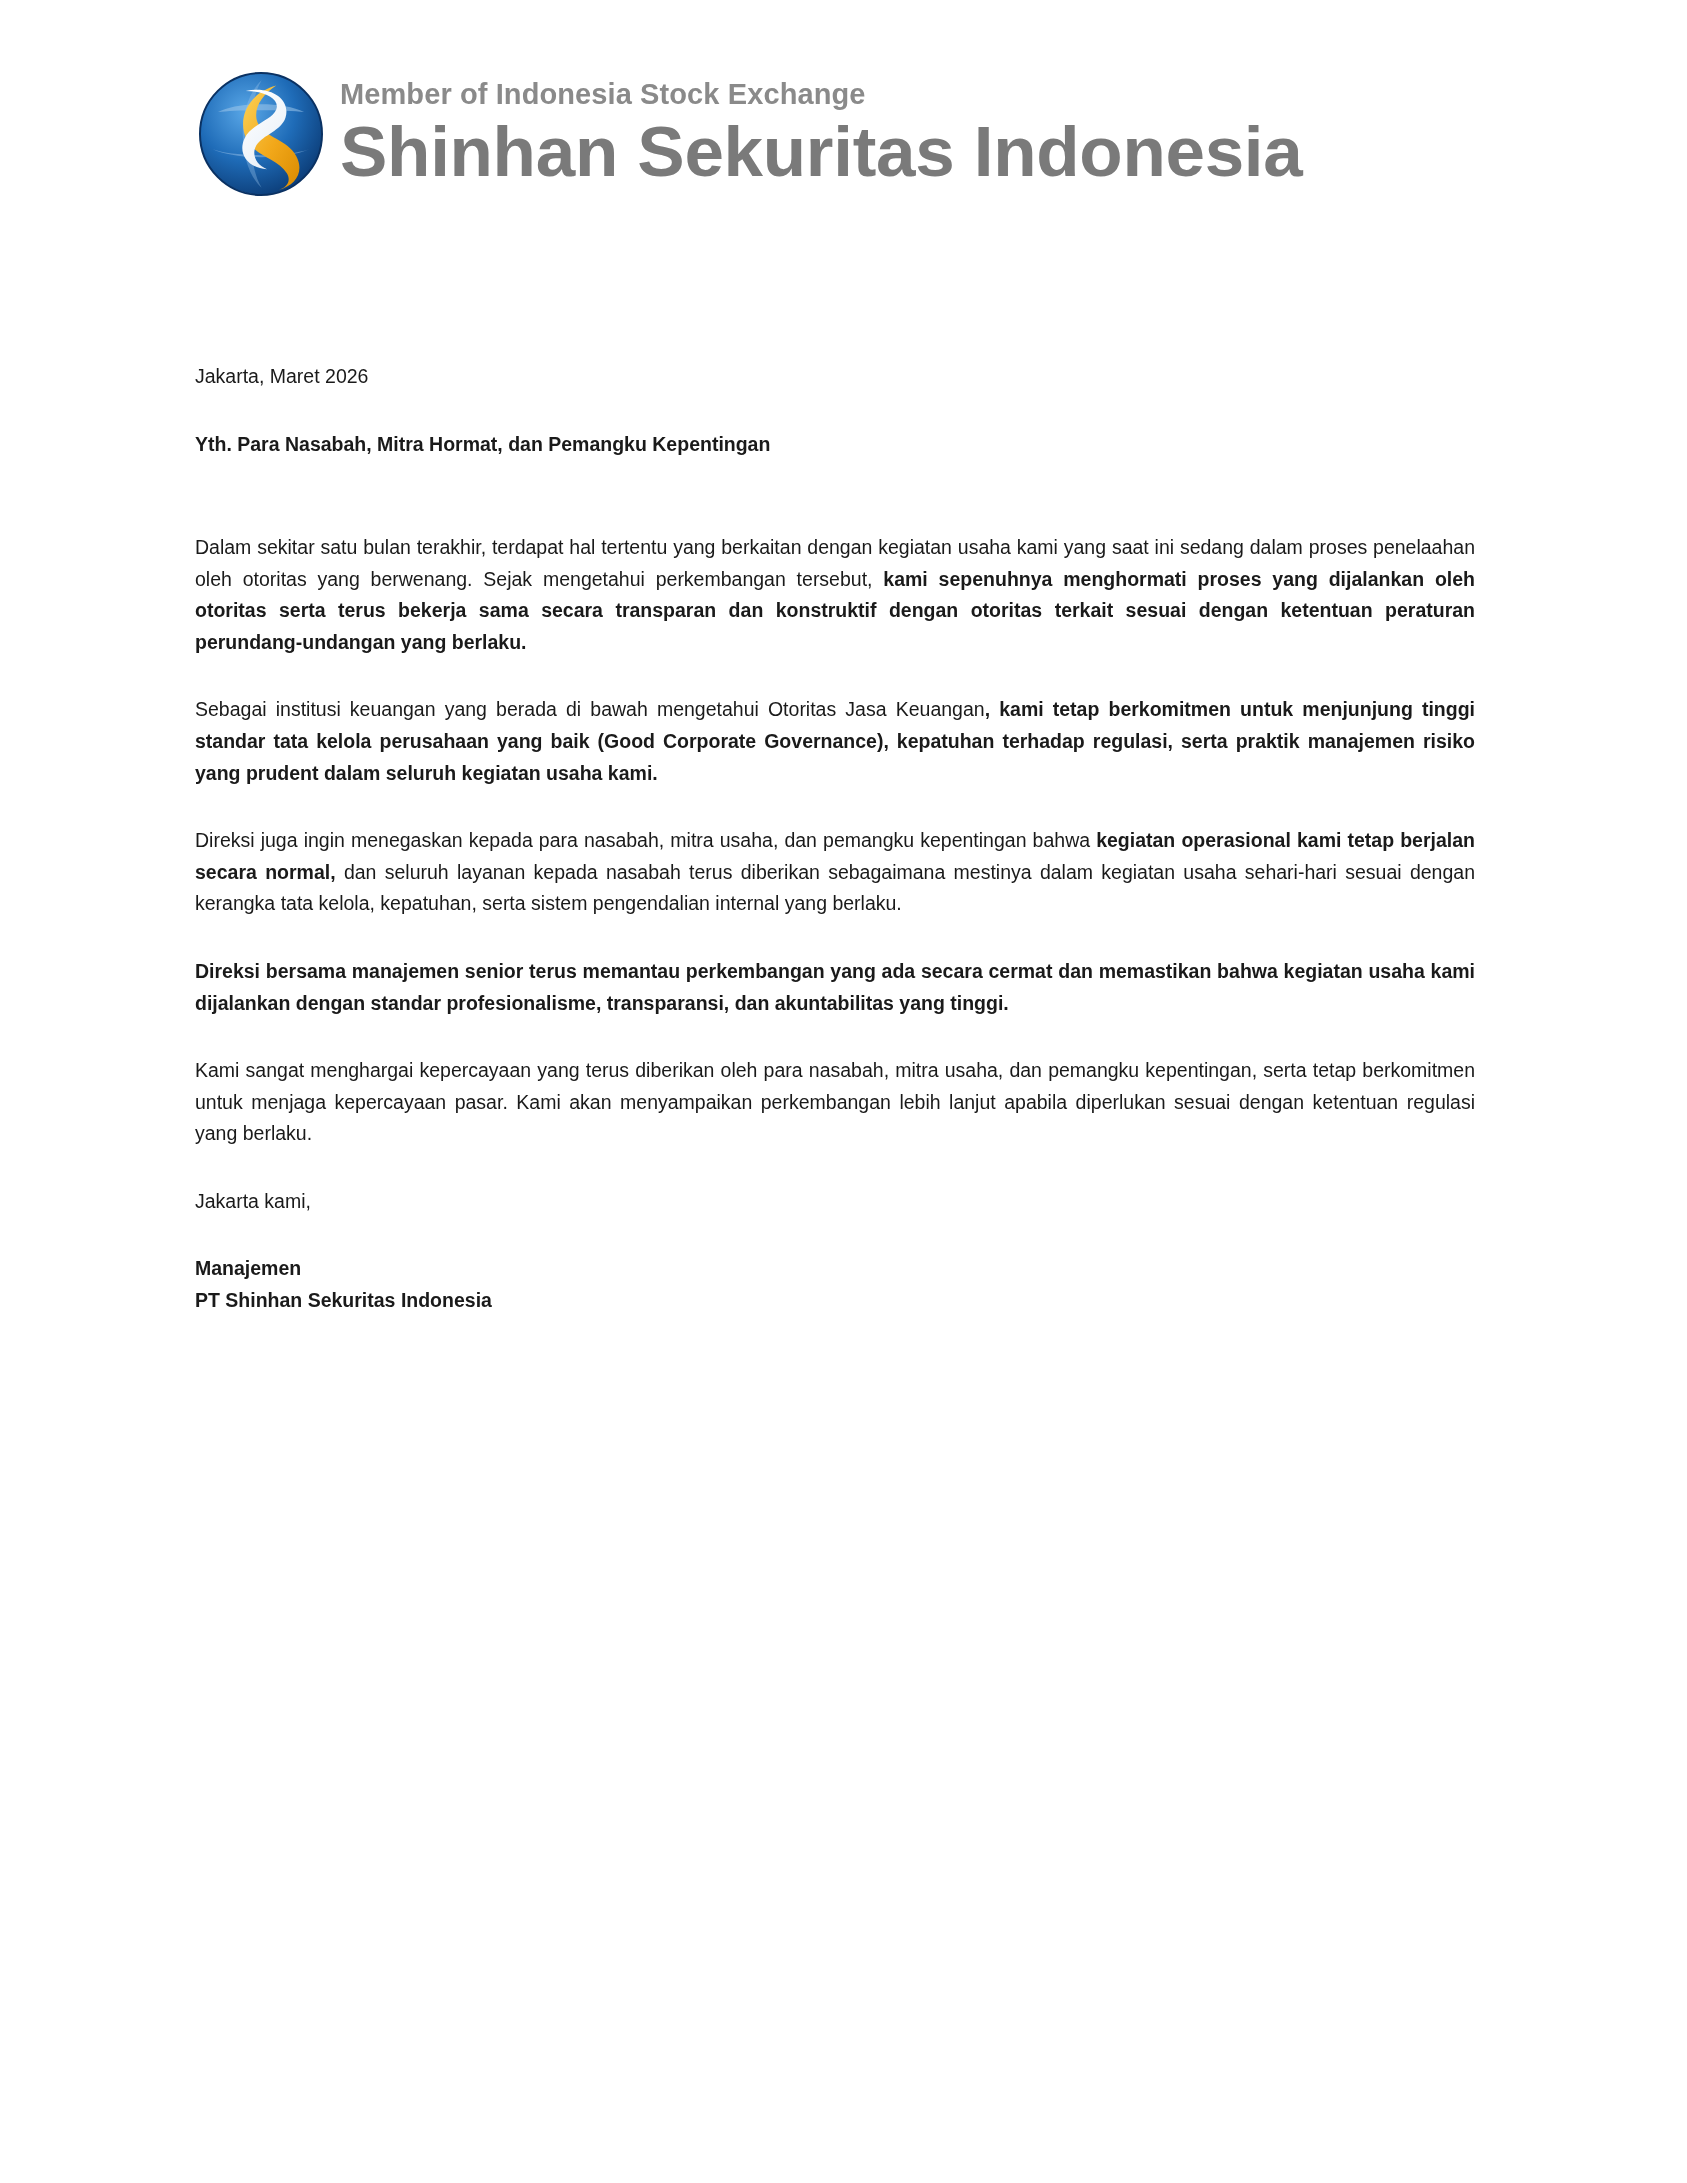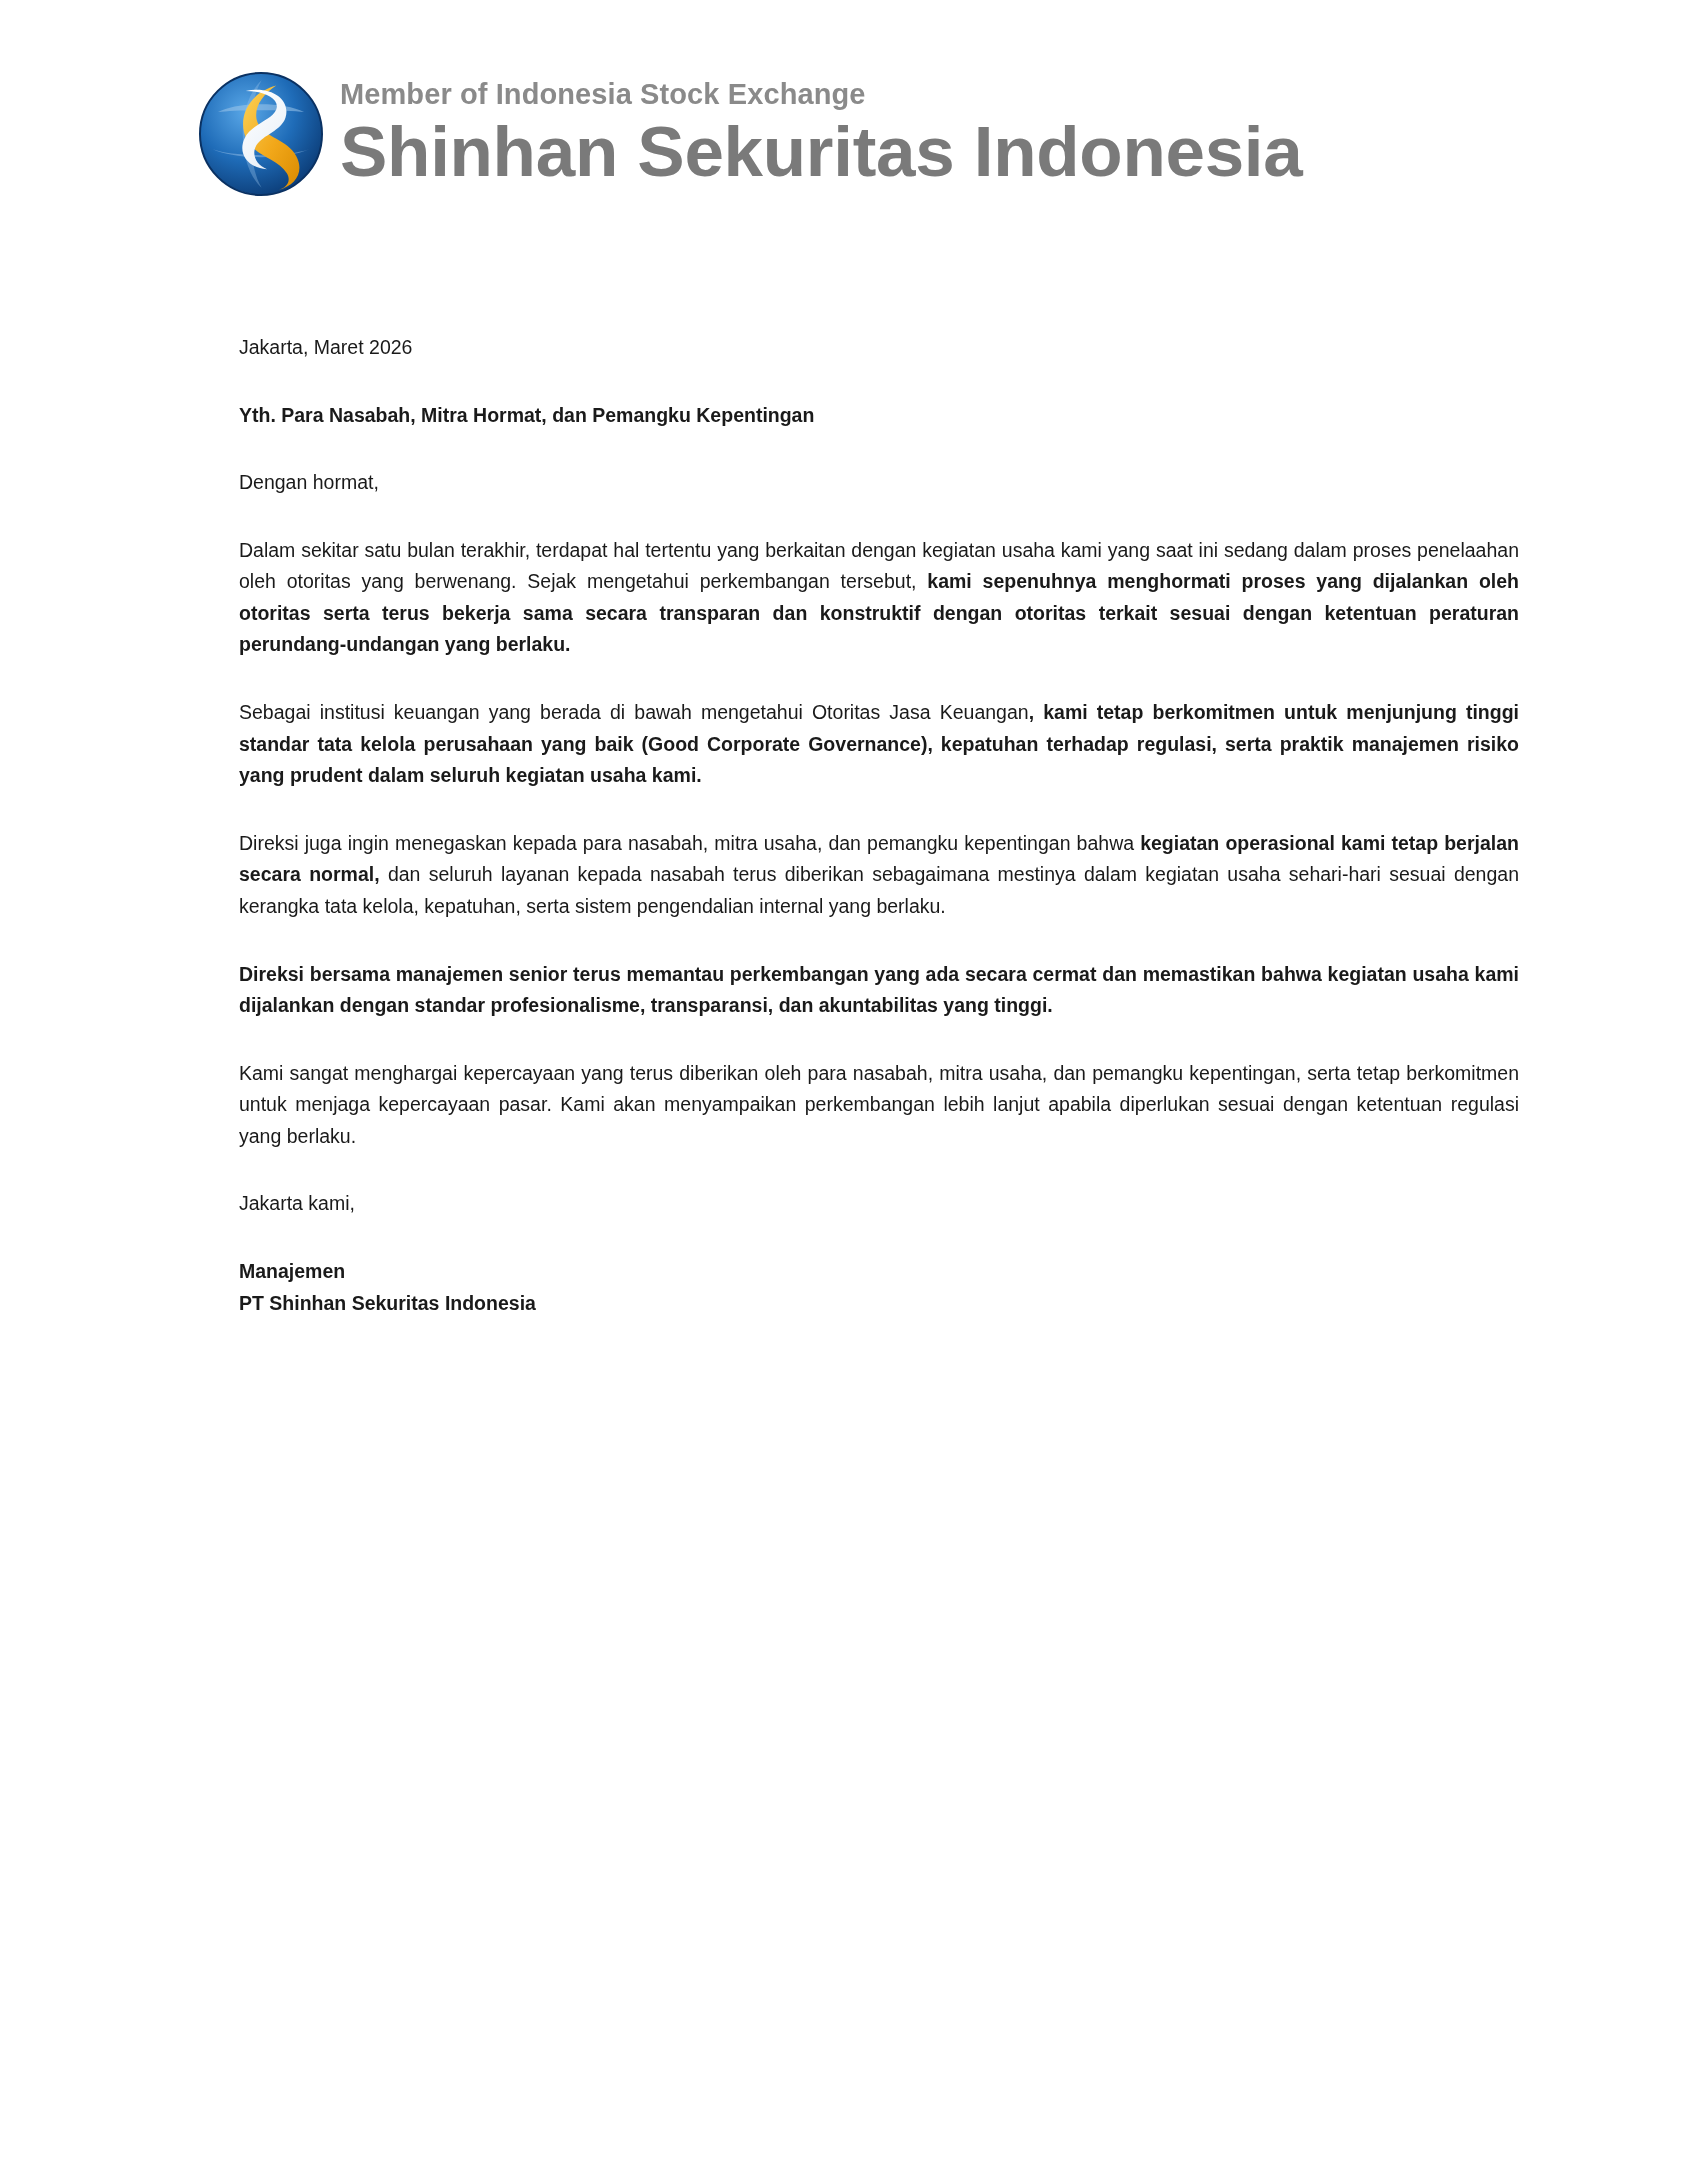--- a/index.html
+++ b/index.html
@@ -62,23 +62,22 @@
     font-weight: bold;
     color: #7a7a7a;
     letter-spacing: -0.3px;
     line-height: 1.05;
   }
 
   
   .letter {
     position: absolute;
     left: 195px;
-    top: 332px;
+    top: 361px;
     width: 1280px;
-    margin-left: 44px;
   }
   .letter p {
     margin: 0;
     font-size: 19.5px;
     line-height: 1.62;
     text-align: justify;
     color: #1a1a1a;
   }
   .gap-md { height: 36px; }
   .bold { font-weight: bold; }
@@ -128,21 +127,20 @@
   <div class="letter">
 
     <p class="nojust">Jakarta, Maret 2026</p>
 
     <div class="gap-md"></div>
 
     <p class="nojust bold">Yth. Para Nasabah, Mitra Hormat, dan Pemangku Kepentingan</p>
 
     <div class="gap-md"></div>
 
-    <p class="nojust">Dengan hormat,</p>
 
     <div class="gap-md"></div>
 
     <p><span>Dalam sekitar satu bulan terakhir, terdapat hal tertentu yang berkaitan dengan kegiatan usaha kami yang saat ini sedang dalam proses penelaahan oleh otoritas yang berwenang.  Sejak mengetahui perkembangan tersebut, </span><span class="bold">kami sepenuhnya menghormati proses yang dijalankan oleh otoritas serta terus bekerja sama secara transparan dan konstruktif dengan otoritas terkait sesuai dengan ketentuan peraturan perundang-undangan yang berlaku.</span></p>
 
     <div class="gap-md"></div>
 
     <p><span>Sebagai institusi keuangan yang berada di bawah mengetahui Otoritas Jasa Keuangan</span><span class="bold">, kami tetap berkomitmen untuk menjunjung tinggi standar tata kelola perusahaan yang baik (Good Corporate Governance), kepatuhan terhadap regulasi, serta praktik manajemen risiko yang prudent dalam seluruh kegiatan usaha kami.</span></p>
 
     <div class="gap-md"></div>

